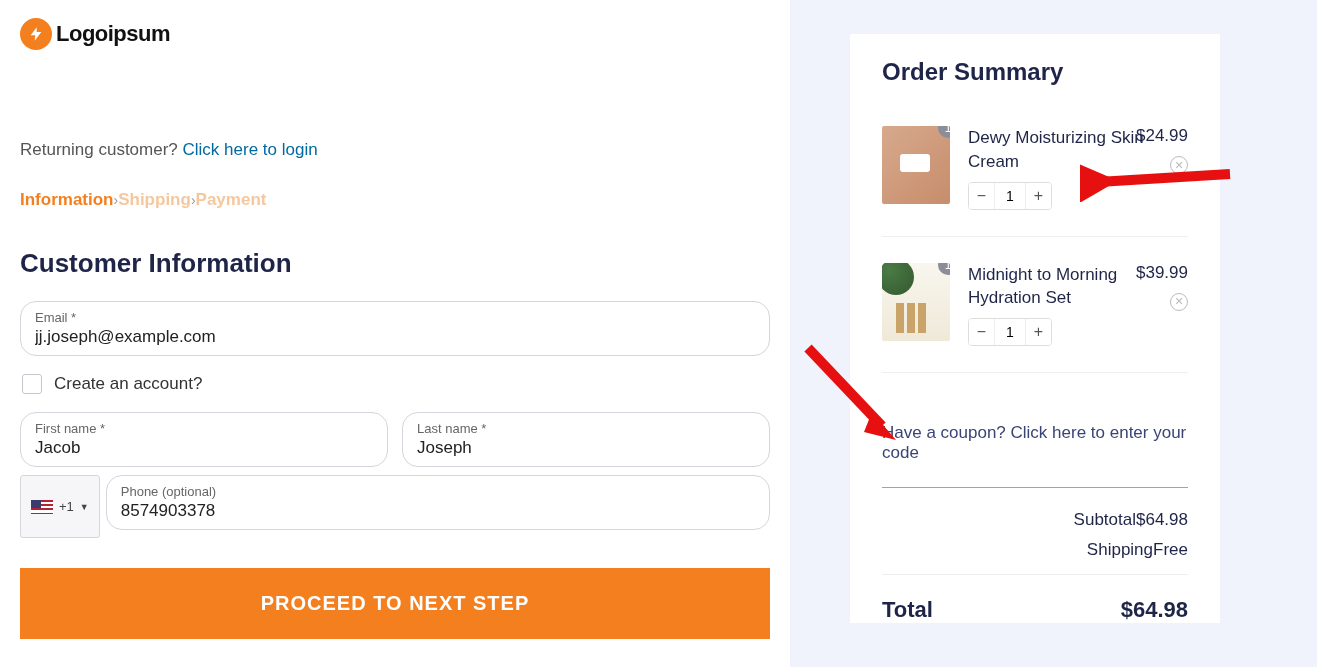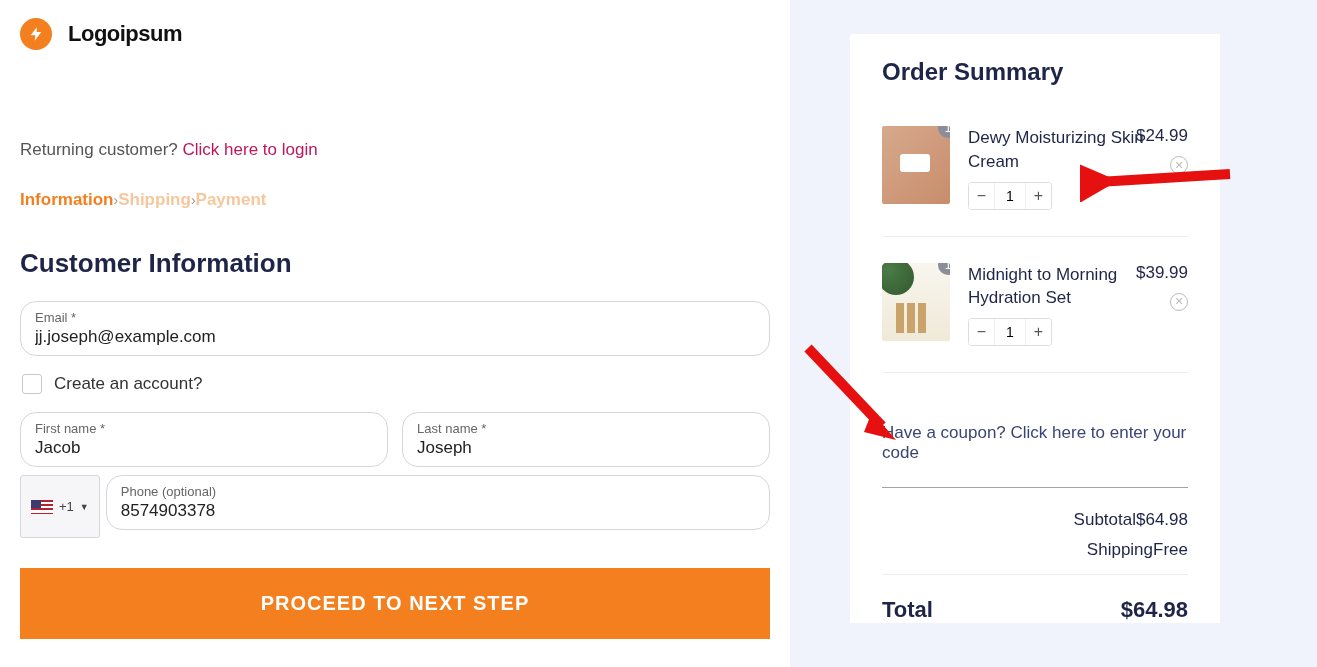--- a/index.html
+++ b/index.html
@@ -2,26 +2,26 @@
 <html><head>
 <meta charset="utf-8">
 <style>
 * { box-sizing: border-box; margin: 0; padding: 0; }
 body { font-family: 'Segoe UI', Arial, sans-serif; background: #fff; color: #1f2548; width: 1317px; height: 667px; overflow: hidden; position: relative; }
 .page { display: flex; width: 100%; height: 100%; }
 .left { flex: 0 0 790px; padding: 18px 20px 0 20px; }
 .right-bg { flex: 1; background: #f0f3fb; padding: 0 0 0 60px; display: flex; align-items: flex-start; }
 .right { background: #fff; margin-top: 34px; width: 370px; padding: 24px 32px 0 32px; }
 
-.logo-row { display: flex; align-items: center; gap: 16px; margin-bottom: 90px; }
+.logo-row { display: flex; align-items: center; gap: 4px; margin-bottom: 90px; }
 .logo-circle { width: 32px; height: 32px; background: #f47f1e; border-radius: 50%; display: flex; align-items: center; justify-content: center; }
 .logo-text { font-weight: 800; font-size: 22px; color: #111; letter-spacing: -0.5px;}
 
 .returning { font-size: 17px; color: #555; margin-bottom: 30px; }
-.returning a { color: #be185d; text-decoration: none; }
+.returning a { color: #0369a1; text-decoration: none; }
 
 .breadcrumb { display: flex; gap: 0; align-items: center; font-size: 17px; margin-bottom: 38px; }
 .bc-active { color: #f47f1e; font-weight: 600; }
 .bc-inactive { color: #f6c79d; font-weight: 600; }
 .chev { color: #999; font-size: 14px; }
 
 .section-title { font-size: 26px; font-weight: 800; color: #1f2548; margin-bottom: 22px; }
 
 .field { border: 1px solid #d4d6dc; border-radius: 16px; padding: 8px 14px 6px 14px; margin-bottom: 8px; background:#fff;}
 .flabel { font-size: 13px; color: #666; }

